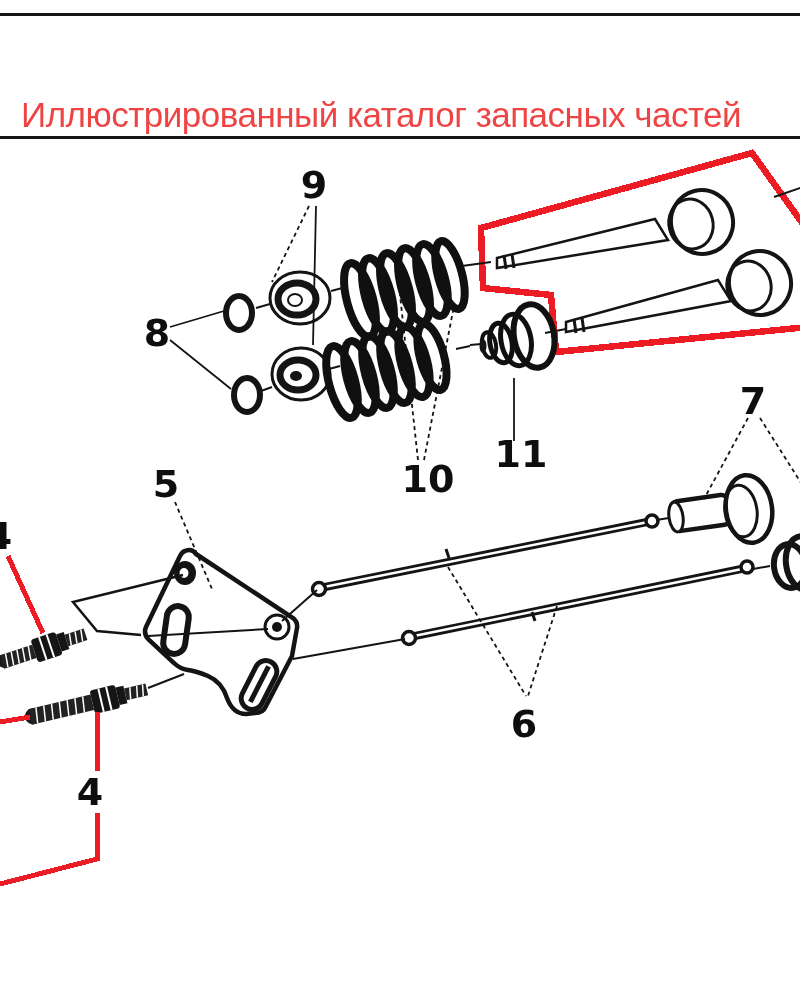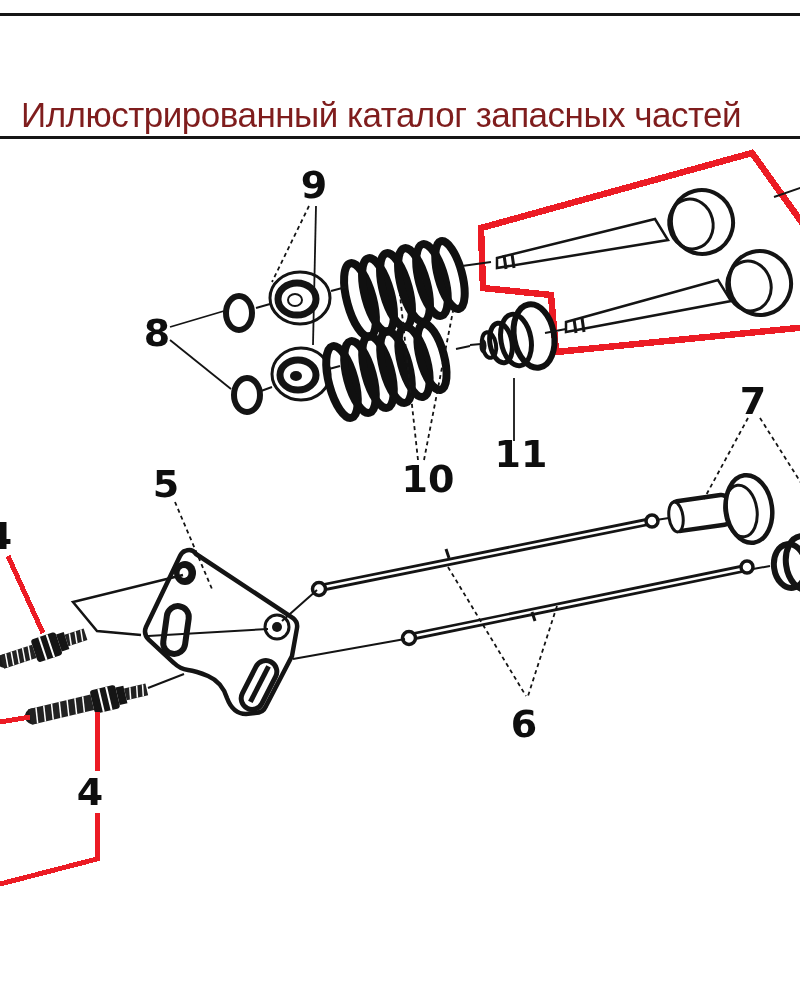--- a/index.html
+++ b/index.html
@@ -1,21 +1,21 @@
 <!DOCTYPE html>
 <html style="--red: #ec1b24;"><head>
 <meta charset="utf-8">
 <style>
   html,body{margin:0;padding:0;background:#ffffff;}
   body{width:800px;height:1000px;position:relative;overflow:hidden;
        font-family:"Liberation Sans",sans-serif;}
   .rule{position:absolute;left:0;width:800px;height:3px;background:#161616;}
   #rule-top{top:13px;}
   #rule-bottom{top:136px;}
-  #page-title{position:absolute;left:21px;top:95px;font-size:35px;color:#7f1d1d;
+  #page-title{position:absolute;left:21px;top:95px;font-size:35px;color:#ef4444;
               white-space:nowrap;letter-spacing:-0.5px;}
   #diagram{position:absolute;left:0;top:0;}
   .red{stroke:var(--red,#ec1b24);fill:none;}
   .ink{stroke:#141414;fill:none;}
   .callout{font-family:"DejaVu Sans",sans-serif;font-weight:bold;font-size:38px;fill:#0e0e0e;}
 </style>
 </head>
 <body>
 
 <div id="rule-top" class="rule"></div>

